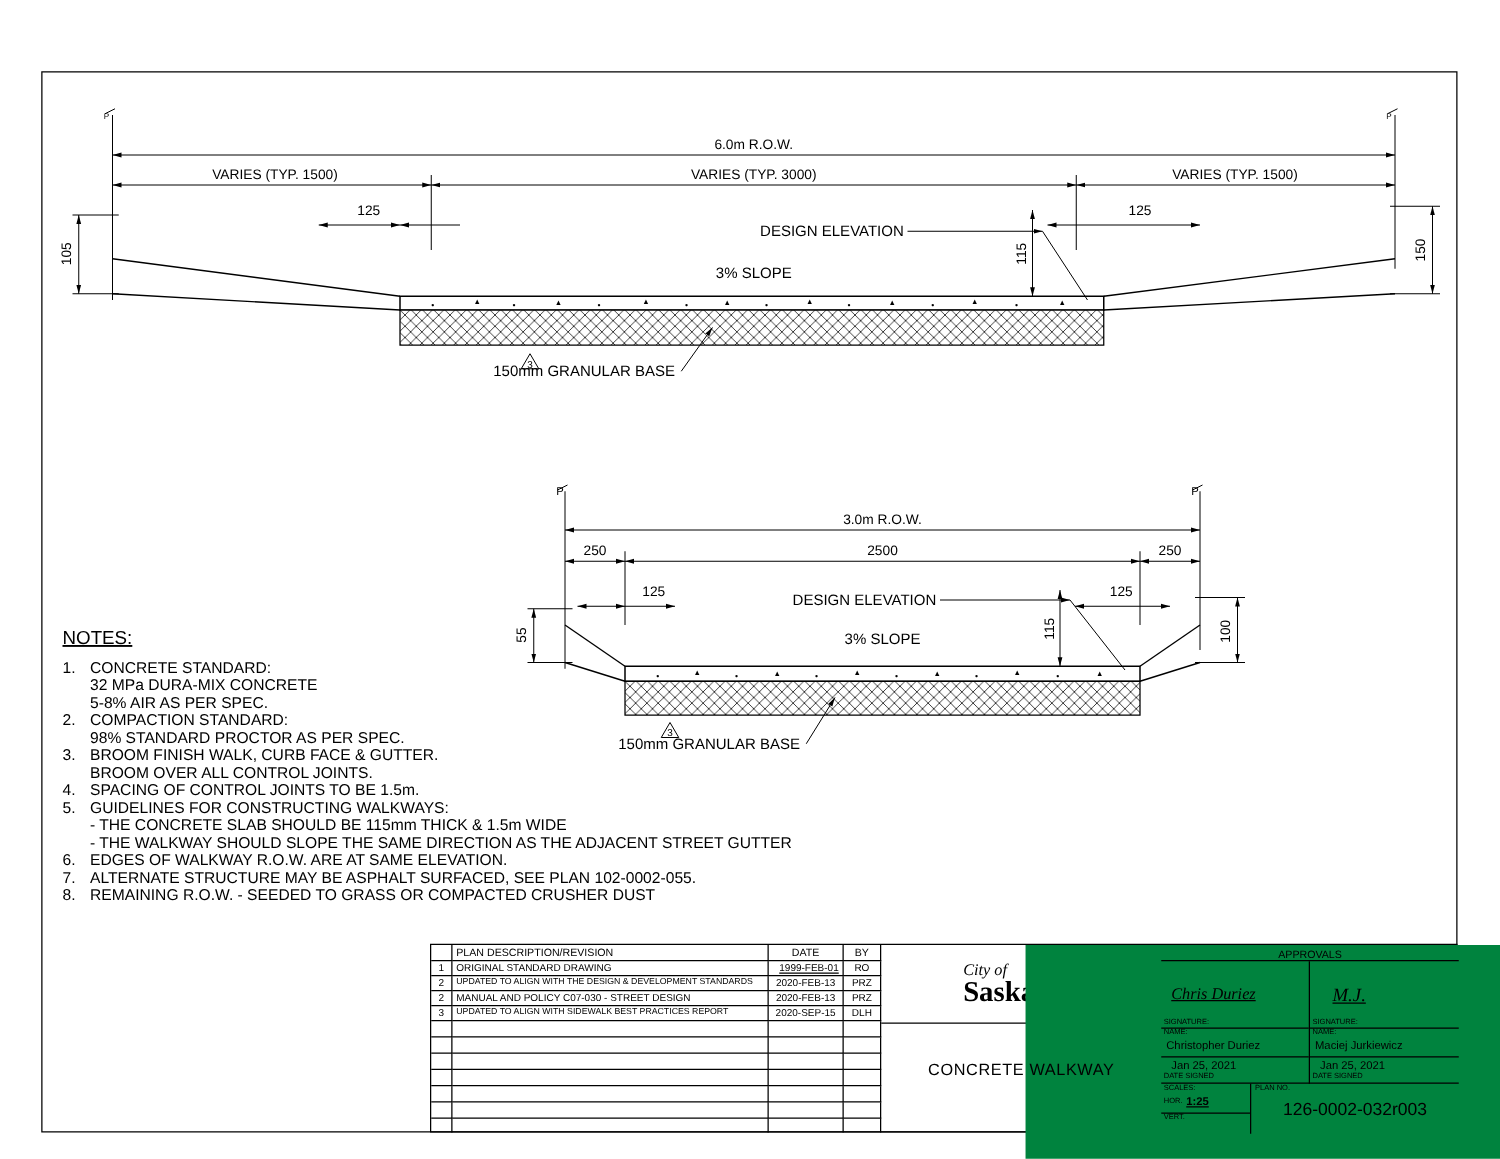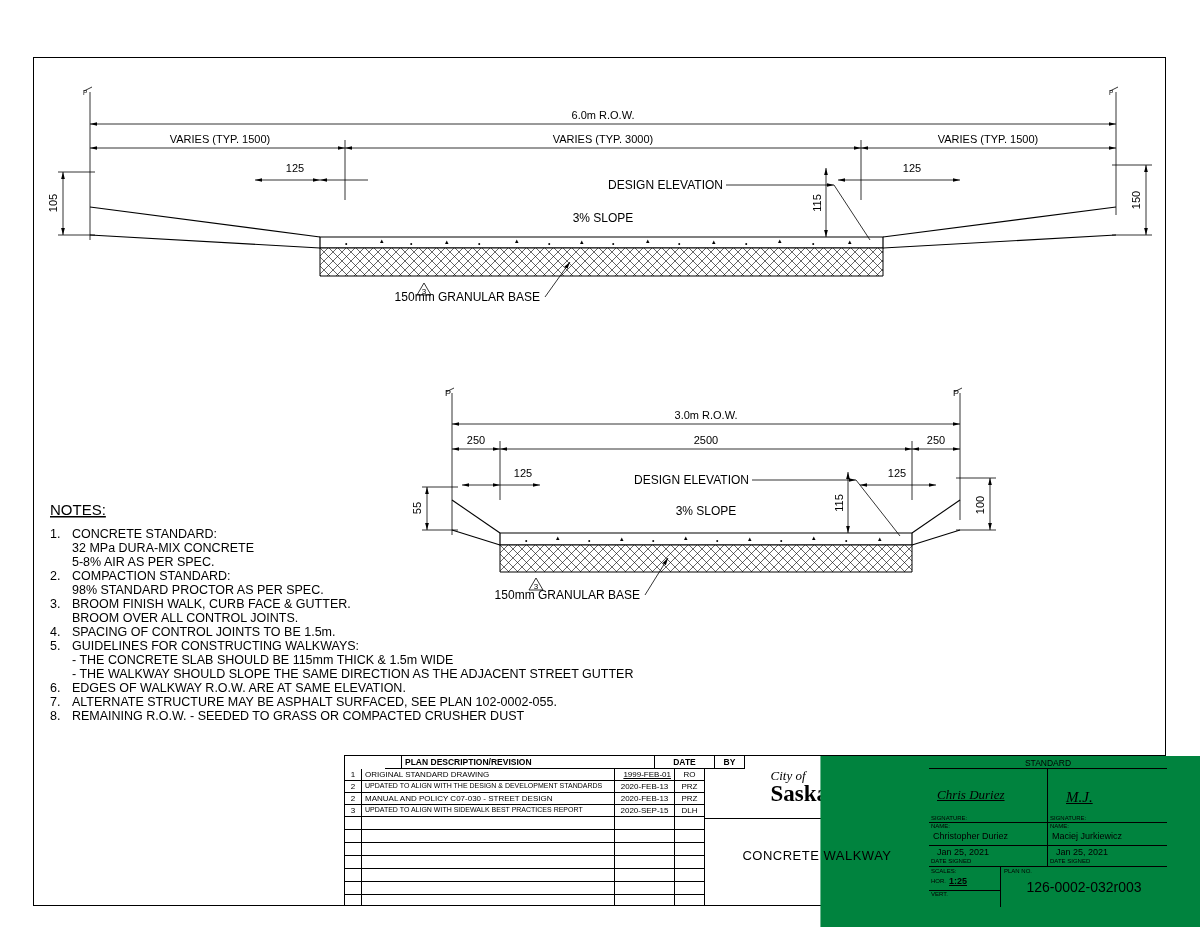--- a/index.html
+++ b/index.html
@@ -12,21 +12,21 @@
   .lbl{font-size:12px;}
   .tiny{font-size:6.5px;}
   .notes-title{font-size:15px;text-decoration:underline;}
   .note{font-size:12.5px;}
   .ln{stroke:#000;fill:none;}
   .thin{stroke-width:0.8;}
   .med{stroke-width:1.1;}
   #titleblock{position:absolute;left:344px;top:755px;width:822px;height:151px;border:1.2px solid #000;box-sizing:border-box;}
   .cell{position:absolute;box-sizing:border-box;border-right:1px solid #000;border-bottom:1px solid #000;font-size:8px;padding:1px 3px;overflow:hidden;white-space:nowrap;}
   .revtbl{position:absolute;left:0;top:0;width:360px;height:151px;}
-  .revhead{font-size:8.5px;font-weight:bold;margin-left:40px;}
+  .revhead{font-size:8.5px;font-weight:normal;}
   .logo-panel{position:absolute;left:360px;top:0;width:224px;height:151px;border-right:1px solid #000;}
   .appr{position:absolute;left:584px;top:0;width:238px;height:151px;}
   .city-name{font-family:"Liberation Serif",serif;}
   .sig{font-family:"Liberation Serif",serif;font-style:italic;font-size:13px;text-decoration:underline;}
   .hatch{fill:url(#xhatch);stroke:#000;stroke-width:1;}
   .conc{fill:#ffffff;stroke:#000;stroke-width:1.2;}
 </style>
 </head>
 <body>
 
@@ -317,21 +317,21 @@
           <div class="city-name" style="font-size:13px;font-style:italic;">City of</div>
           <div class="city-name" style="font-size:23px;font-weight:bold;">Saskatoon</div>
         </div>
       </div>
       <div style="position:absolute;left:0;top:62px;width:100%;height:89px;display:flex;align-items:flex-start;justify-content:center;padding-top:18px;box-sizing:border-box;">
         <span style="font-size:13px;letter-spacing:0.5px;margin-top:12px;">CONCRETE WALKWAY</span>
       </div>
     </div>
 
     <div class="appr">
-      <div style="position:absolute;left:0;top:0;width:100%;height:13px;border-bottom:1px solid #000;text-align:center;font-size:8.5px;padding-top:2px;box-sizing:border-box;">STANDARD</div>
+      <div style="position:absolute;left:0;top:0;width:100%;height:13px;border-bottom:1px solid #000;text-align:center;font-size:8.5px;padding-top:2px;box-sizing:border-box;">APPROVALS</div>
 
       <div style="position:absolute;left:0;top:13px;width:119px;height:98px;border-right:1px solid #000;border-bottom:1px solid #000;box-sizing:border-box;">
         <div class="sig" style="position:absolute;left:8px;top:18px;">Chris Duriez</div>
         <div style="position:absolute;left:2px;top:46px;font-size:6px;">SIGNATURE:</div>
         <div style="position:absolute;left:0;top:53px;width:100%;border-top:1px solid #000;"></div>
         <div style="position:absolute;left:2px;top:54px;font-size:6px;">NAME:</div>
         <div style="position:absolute;left:4px;top:62px;font-size:9px;">Christopher Duriez</div>
         <div style="position:absolute;left:0;top:76px;width:100%;border-top:1px solid #000;"></div>
         <div style="position:absolute;left:8px;top:78px;font-size:9px;">Jan 25, 2021</div>
         <div style="position:absolute;left:2px;top:89px;font-size:6px;">DATE SIGNED</div>

